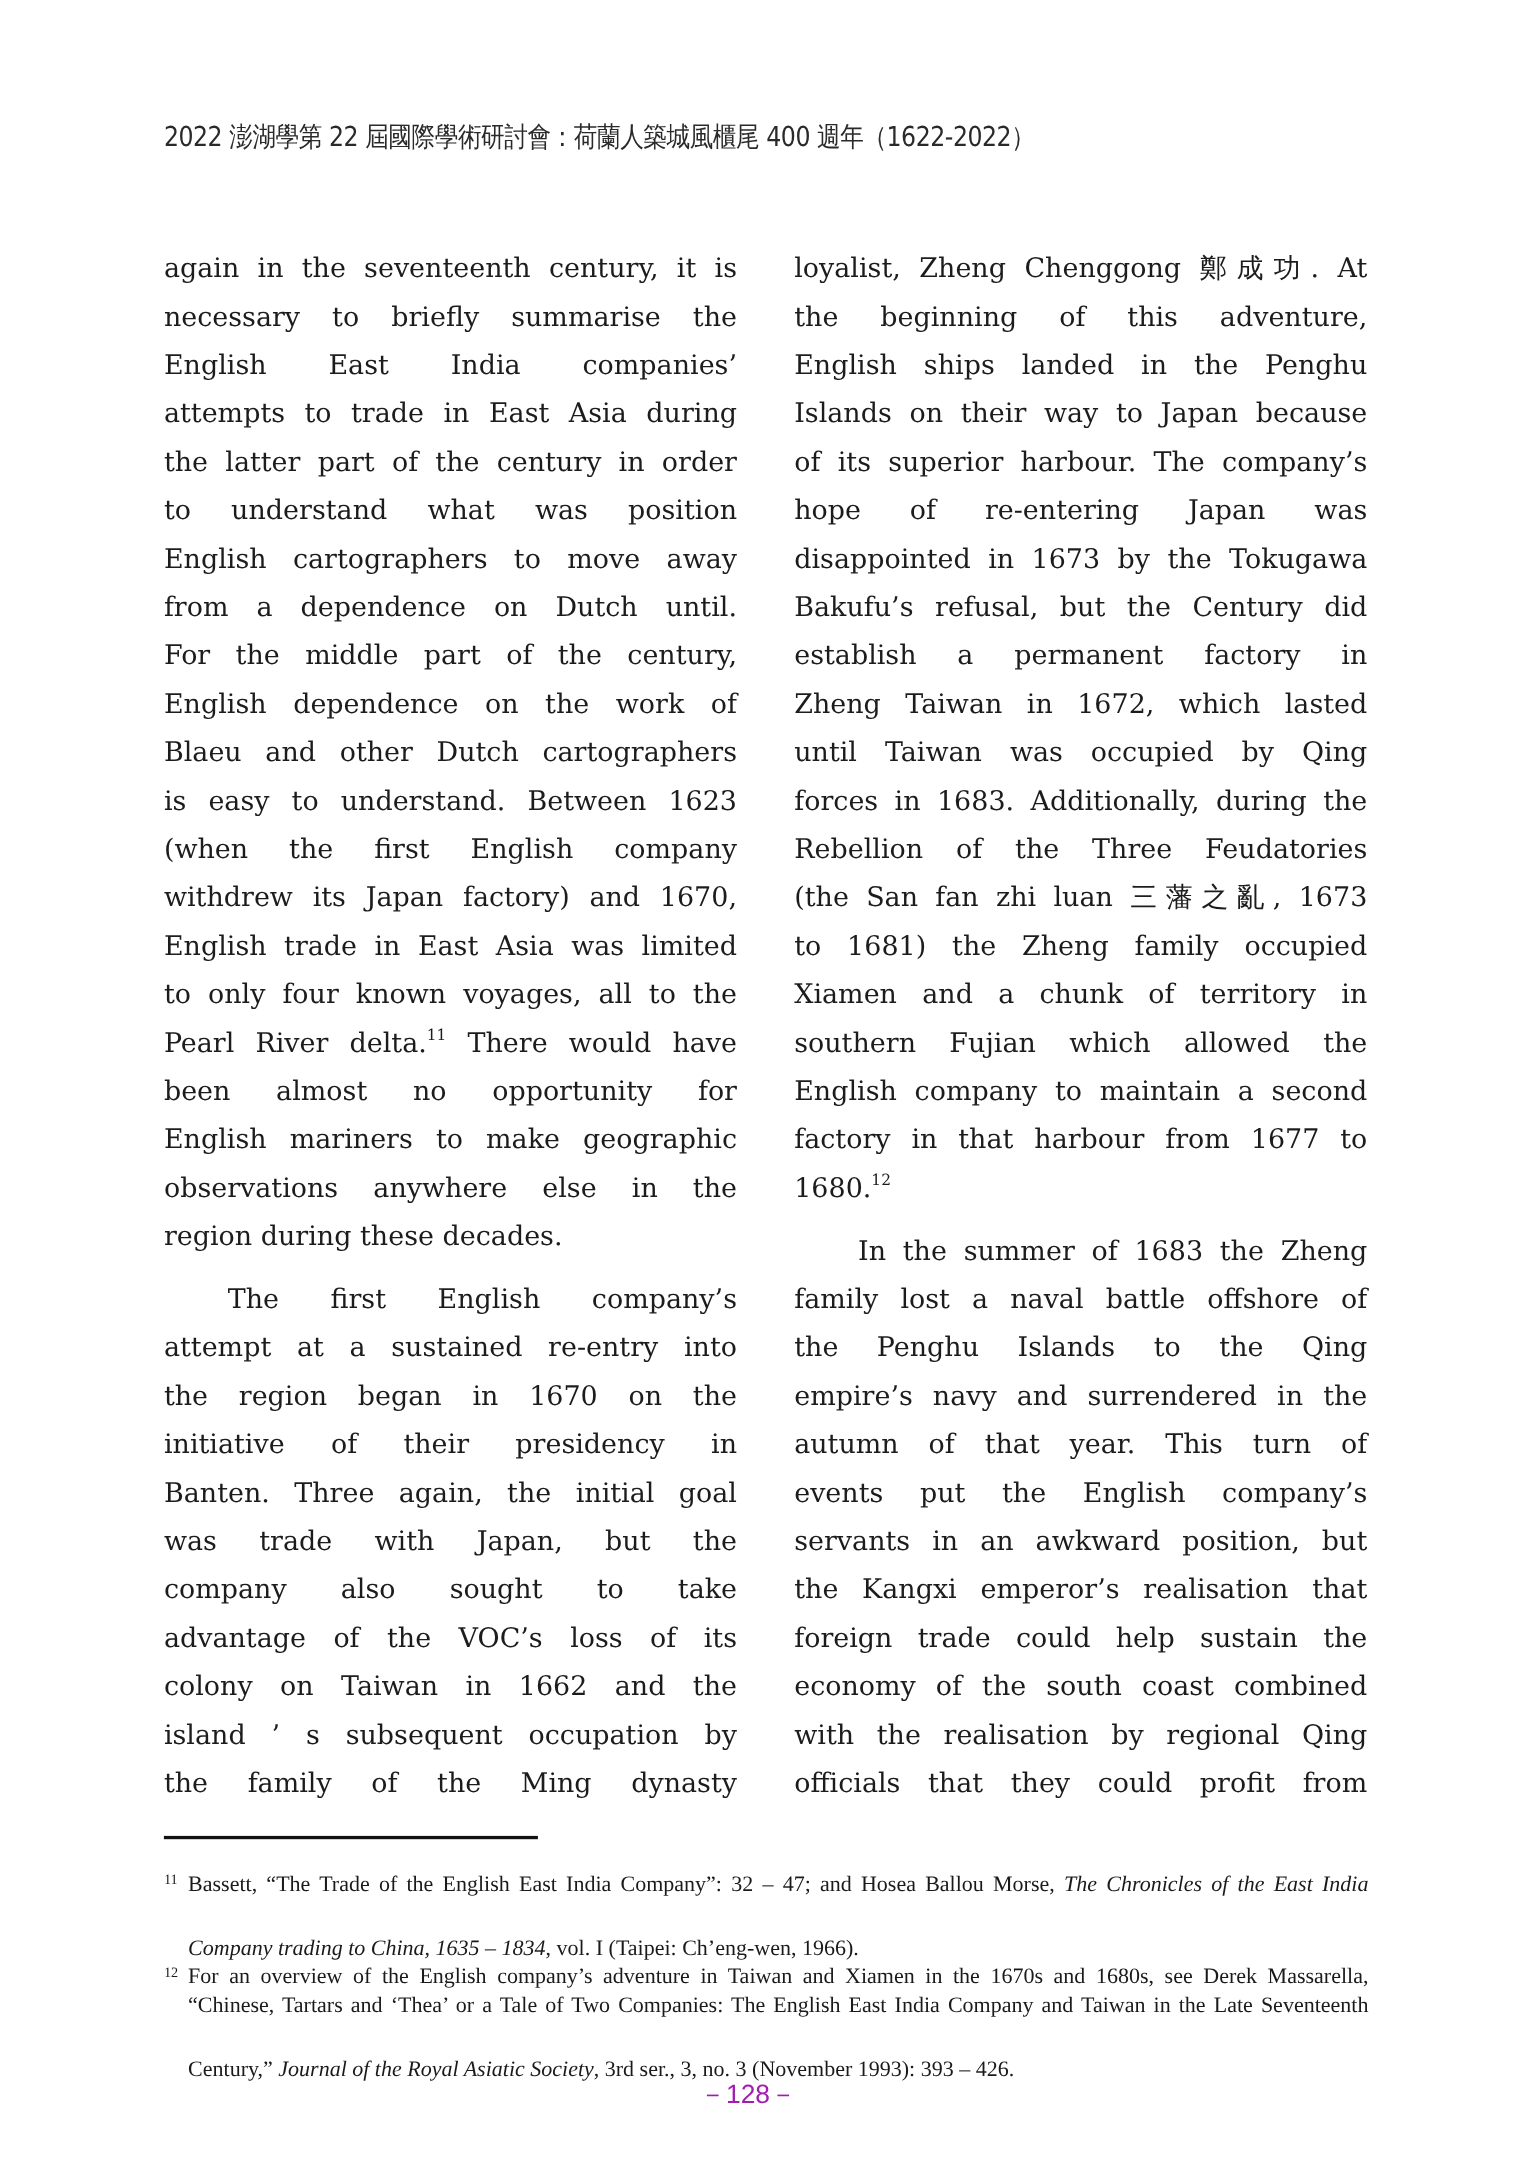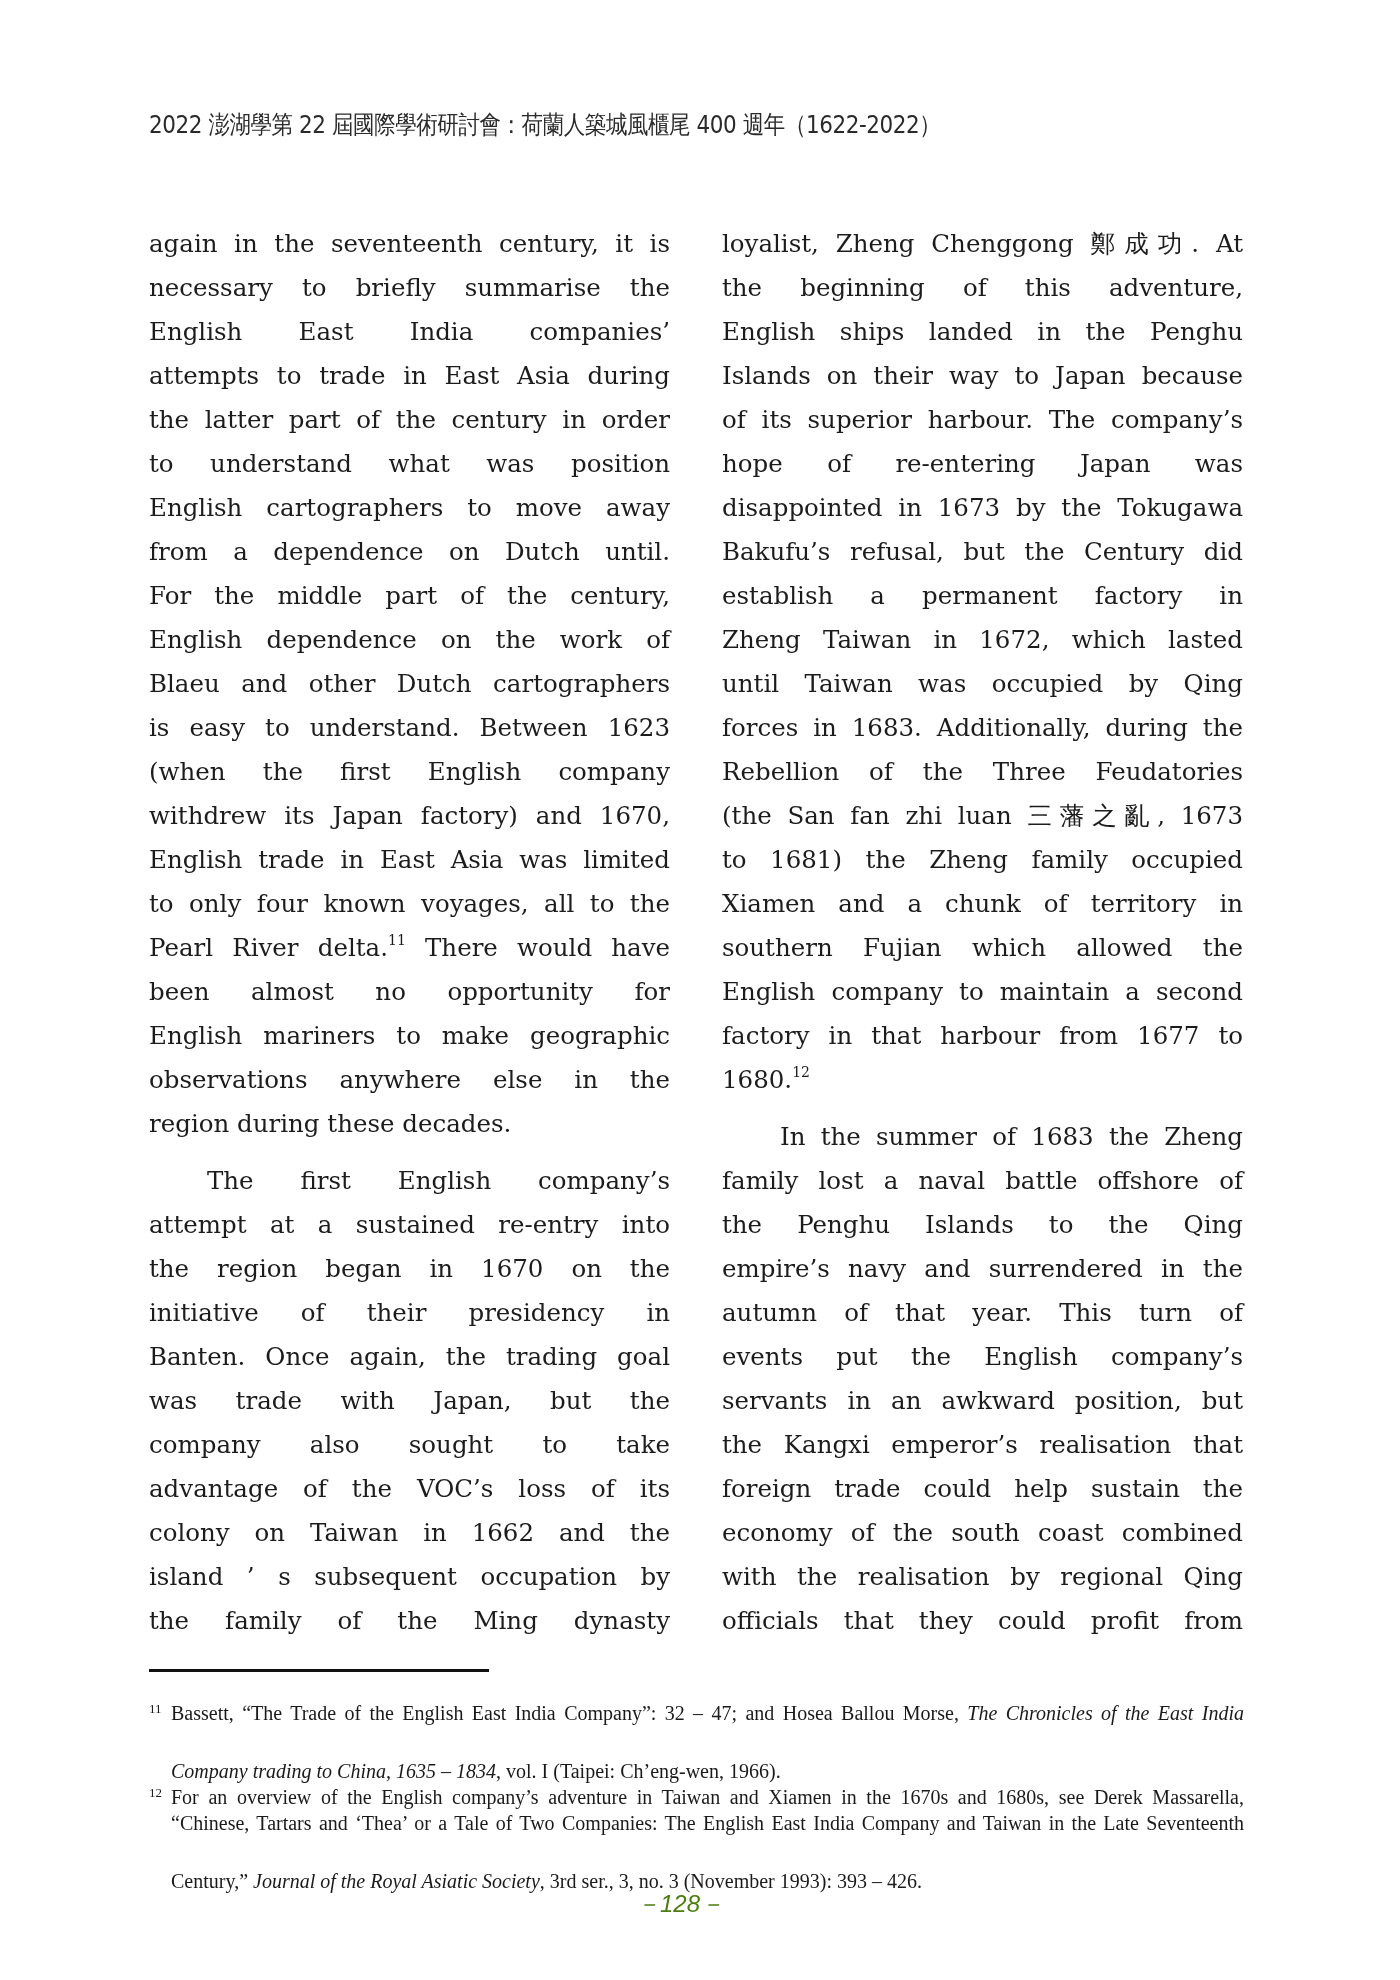--- a/index.html
+++ b/index.html
@@ -27,21 +27,21 @@
     position: absolute; left: 149px; top: 1700px; width: 1095px;
     font-family: "Liberation Serif", "DejaVu Serif", serif;
     font-size: 20px; line-height: 26px; color: #1a1a1a;
   }
   .fn { position: relative; padding-left: 22px; }
   .fn .num { position: absolute; left: 0; top: -4px; font-size: 13px; }
   .fn .fl { display: block; white-space: nowrap; text-align: justify; text-align-last: justify; }
   .fn .fl.last { text-align-last: left; margin-top: 32px; }
   .page-num {
     position: absolute; left: 0; width: 1360px; top: 1888px; text-align: center;
-    font-family: "Liberation Sans", "DejaVu Sans", sans-serif; font-size: 24px; color: #4d7c0f; font-style: italic;
+    font-family: "Liberation Sans", "DejaVu Sans", sans-serif; font-size: 24px; color: #a21caf;
   }
 </style>
 </head>
 <body>
 
 <div class="header">2022 澎湖學第 22 屆國際學術研討會：荷蘭人築城風櫃尾 400 週年（1622-2022）</div>
 
 <div class="col left">
   <div>
     <span class="line">again in the seventeenth century, it is</span>
@@ -65,21 +65,21 @@
     <span class="line">English mariners to make geographic</span>
     <span class="line">observations anywhere else in the</span>
     <span class="line last">region during these decades.</span>
   </div>
   <div class="para-gap"></div>
   <div>
     <span class="line indent">The first English company’s</span>
     <span class="line">attempt at a sustained re-entry into</span>
     <span class="line">the region began in 1670 on the</span>
     <span class="line">initiative of their presidency in</span>
-    <span class="line">Banten. Once again, the trading goal</span>
+    <span class="line">Banten. Three again, the initial goal</span>
     <span class="line">was trade with Japan, but the</span>
     <span class="line">company also sought to take</span>
     <span class="line">advantage of the VOC’s loss of its</span>
     <span class="line">colony on Taiwan in 1662 and the</span>
     <span class="line">island ’ s subsequent occupation by</span>
     <span class="line">the family of the Ming dynasty</span>
   </div>
 </div>
 
 <div class="col right">

